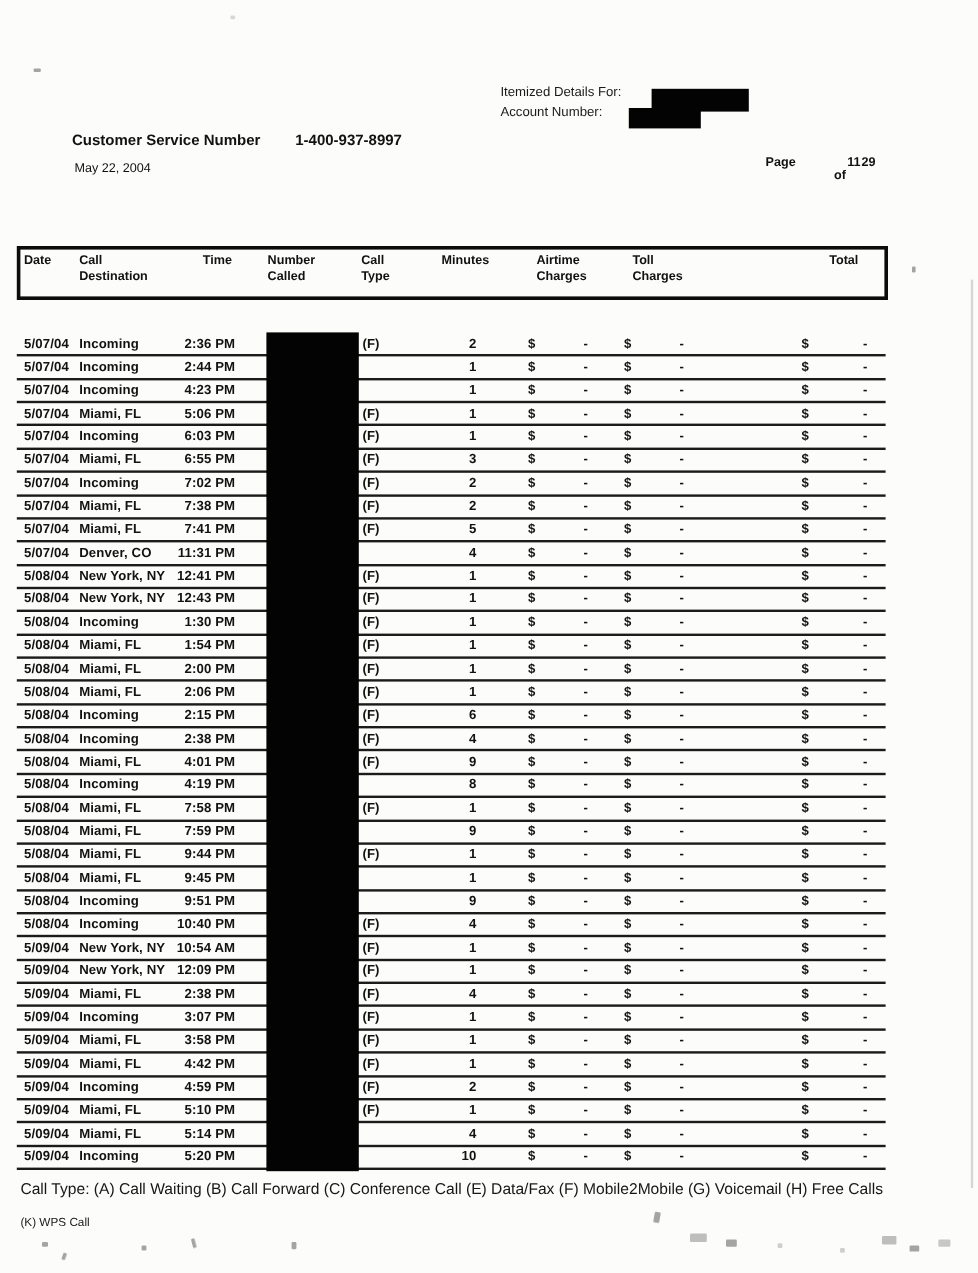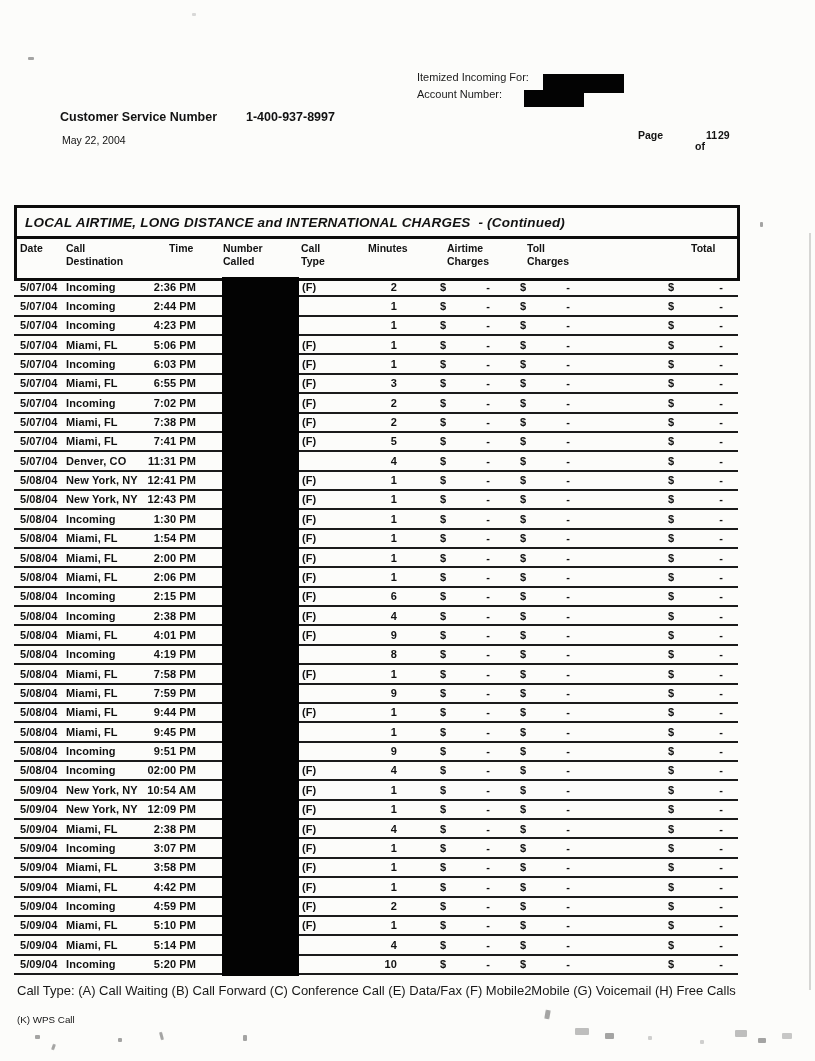--- a/index.html
+++ b/index.html
@@ -66,36 +66,35 @@
 
   
   .speck{position:absolute;background:rgba(20,20,20,.38);filter:blur(.6px);border-radius:1px;}
   .faintline{position:absolute;left:809px;top:233px;width:2px;height:757px;background:rgba(0,0,0,.15);}
 </style>
 </head>
 <body>
 
 <div class="page">
 
-  <div class="abs addr-label" style="left:417px;top:71px;">Itemized Incoming For:</div>
+  <div class="abs addr-label" style="left:417px;top:71px;">Itemized Details For:</div>
   <div class="abs addr-label" style="left:417px;top:88px;">Account Number:</div>
   <div class="redact" style="left:543px;top:74px;width:81px;height:19px;"></div>
   <div class="redact" style="left:524px;top:90px;width:60px;height:17px;"></div>
 
   <div class="abs cs-label">Customer Service Number</div>
   <div class="abs cs-number">1-400-937-8997</div>
   <div class="abs bill-date">May 22, 2004</div>
 
   <div class="abs pg" style="left:638px;top:129px;">Page</div>
   <div class="abs pg" style="left:679px;top:129px;margin-left:27px;">11</div>
   <div class="abs pg" style="left:695px;top:140px;">of</div>
   <div class="abs pg" style="left:718px;top:129px;">29</div>
 
   <div class="abs thead-box">
-    <div class="ttitle">LOCAL AIRTIME, LONG DISTANCE and INTERNATIONAL CHARGES  - (Continued)</div>
     <div class="colheads">
       <div class="colhead ch0">
         <div>Date</div>
         <div></div>
       </div>
       <div class="colhead ch1">
         <div>Call</div>
         <div>Destination</div>
       </div>
       <div class="colhead ch2">
@@ -451,21 +450,21 @@
         <span class="cell c-acur">$</span>
         <span class="cell c-aamt">-</span>
         <span class="cell c-tcur">$</span>
         <span class="cell c-tamt">-</span>
         <span class="cell c-totcur">$</span>
         <span class="cell c-totamt">-</span>
       </div>
       <div class="trow">
         <span class="cell c-date">5/08/04</span>
         <span class="cell c-dest">Incoming</span>
-        <span class="cell c-time">02:00 PM</span>
+        <span class="cell c-time">10:40 PM</span>
         <span class="cell c-type">(F)</span>
         <span class="cell c-min">4</span>
         <span class="cell c-acur">$</span>
         <span class="cell c-aamt">-</span>
         <span class="cell c-tcur">$</span>
         <span class="cell c-tamt">-</span>
         <span class="cell c-totcur">$</span>
         <span class="cell c-totamt">-</span>
       </div>
       <div class="trow">

